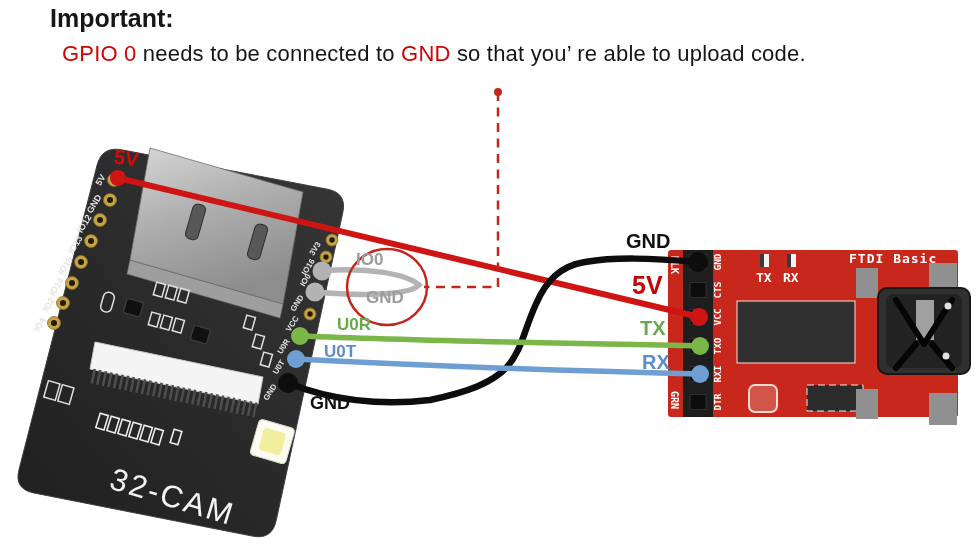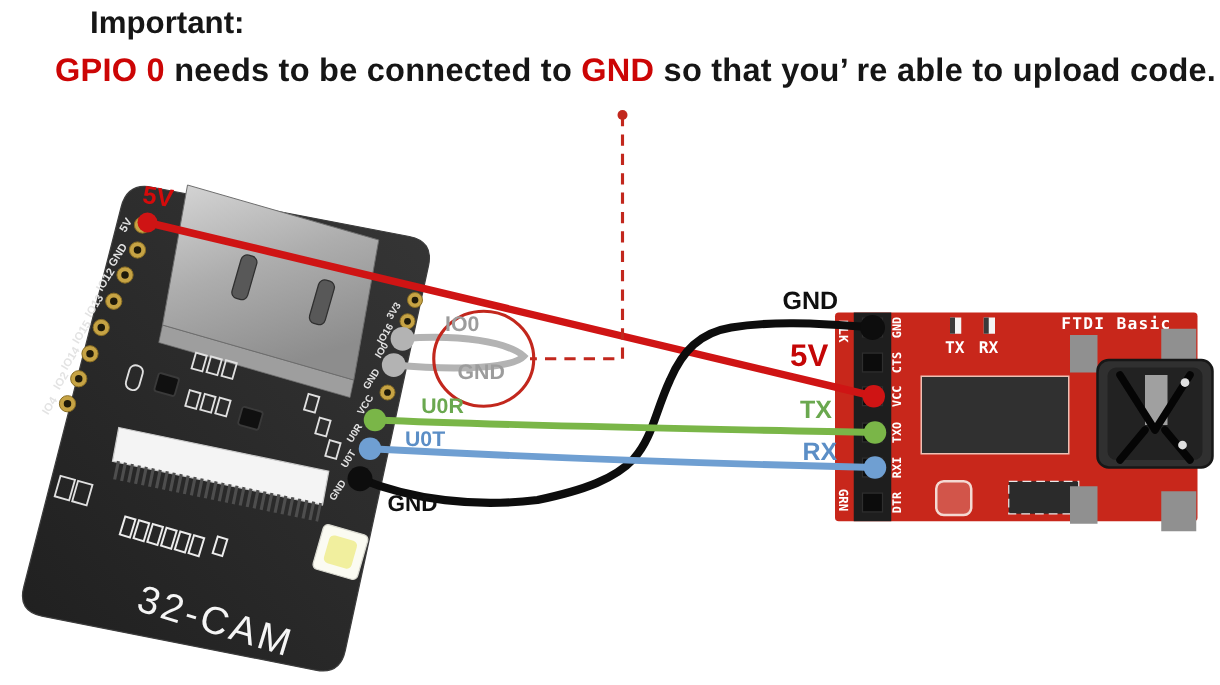--- a/index.html
+++ b/index.html
@@ -1,21 +1,21 @@
 <!DOCTYPE html>
 <html><head>
 <meta charset="utf-8">
 <style>
   html,body{margin:0;padding:0;background:#ffffff;}
   .stage{position:relative;width:976px;height:548px;background:#fff;overflow:hidden;
          font-family:"Liberation Sans",sans-serif;}
   .stage svg{position:absolute;left:0;top:0;z-index:1;}
   .note{position:absolute;z-index:3;left:0;top:0;width:976px;}
-  .note-title{position:absolute;left:72px;top:4px;font-size:25px;font-weight:700;color:#161616;}
-  .note-line{position:absolute;left:44px;top:41px;font-size:26px;font-weight:700;color:#161616;white-space:nowrap;letter-spacing:.2px;}
+  .note-title{position:absolute;left:50px;top:4px;font-size:25px;font-weight:700;color:#161616;}
+  .note-line{position:absolute;left:62px;top:41px;font-size:22px;font-weight:400;color:#161616;white-space:nowrap;letter-spacing:.2px;}
   .red-txt{color:#cc0505;}
   .wl{position:absolute;z-index:3;font-weight:700;white-space:nowrap;}
   .wl-5v-esp {left:114px;top:147px;font-size:20px;color:#d40b0b;transform:rotate(8deg);}
   .wl-io0    {left:356px;top:250px;font-size:17px;color:#9c9c9c;}
   .wl-gndj   {left:366px;top:288px;font-size:17px;color:#9c9c9c;}
   .wl-u0r    {left:337px;top:315px;font-size:17px;color:#6aa84f;}
   .wl-u0t    {left:324px;top:342px;font-size:17px;color:#5b8ec6;}
   .wl-gnd-esp{left:310px;top:393px;font-size:18px;color:#101010;}
   .wl-gnd-ftdi{left:626px;top:230px;font-size:20px;color:#101010;}
   .wl-5v-ftdi{left:632px;top:271px;font-size:25px;color:#c40606;}

